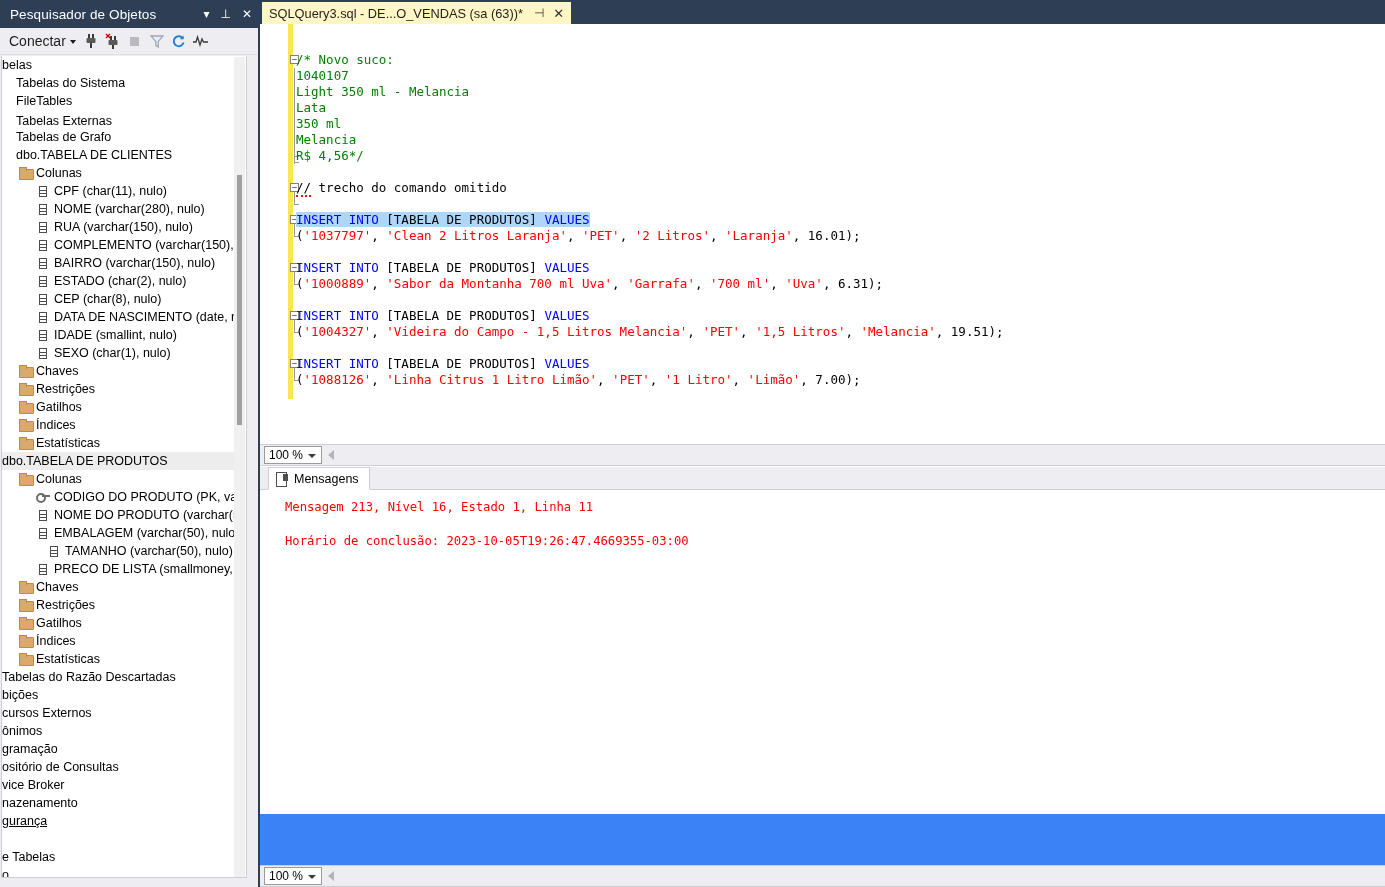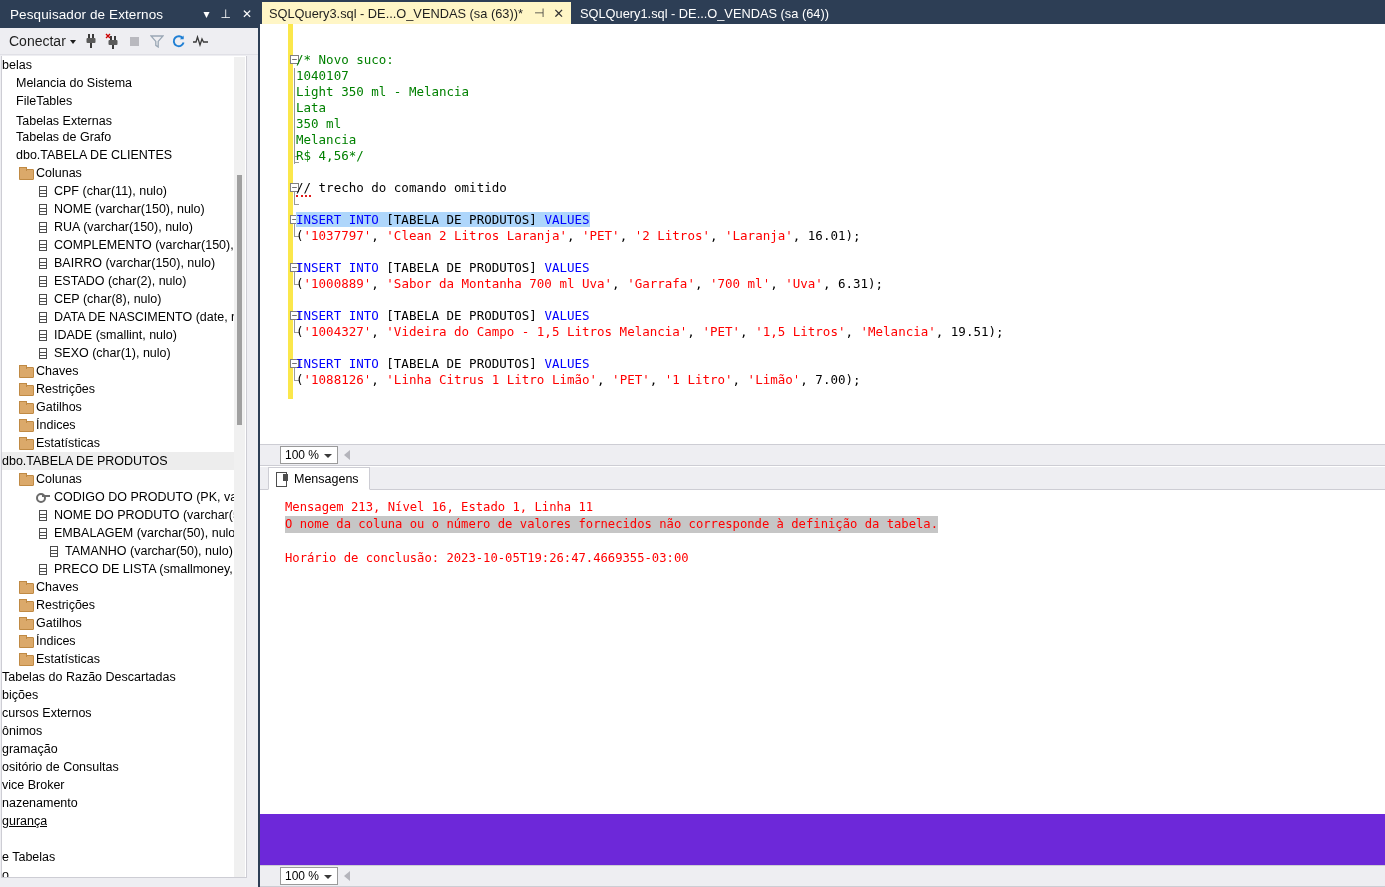--- a/index.html
+++ b/index.html
@@ -115,34 +115,34 @@
   .selhl { background:#aed6fb; }
   .squig { border-bottom: 2px dotted #e01b1b; }
 
   
   .zoombar {
     position:absolute; left:0; width:1125px; height:22px; background:#eeeef2;
     border-top:1px solid #cdcdd4; border-bottom:1px solid #cdcdd4;
     display:flex; align-items:center;
   }
   .zoomsel {
-    margin-left:20px; width:58px; height:18px; background:#fff; border:1px solid #9a9a9a;
+    margin-left:4px; width:58px; height:18px; background:#fff; border:1px solid #9a9a9a;
     display:flex; align-items:center; font-size:12px; padding-left:4px; position:relative;
   }
   .zoomsel .cz {
     position:absolute; right:5px; top:7px;
     width:0;height:0;border-left:4px solid transparent;border-right:4px solid transparent;border-top:4px solid #3a3a3a;
   }
   .sbleft {
     margin-left:6px; width:0;height:0;
     border-top:5px solid transparent;border-bottom:5px solid transparent;border-right:6px solid #b4b4bb;
   }
 
   
-  .results { position:absolute; left:0; top:443px; width:1125px; height:398px; background:#6d28d9; }
+  .results { position:absolute; left:0; top:443px; width:1125px; height:398px; background:#3b82f6; }
   .restabs { position:absolute; left:0; top:0; width:1125px; height:23px; background:#eeeef2; border-bottom:1px solid #cdcdd4;}
   .restab {
     position:absolute; left:8px; top:0px; height:23px; background:#ffffff;
     border:1px solid #cdcdd4; border-bottom:1px solid #fff;
     display:flex; align-items:center; padding:0 10px 0 7px; font-size:12.5px;
   }
   .gridicon { width:12px; height:13px; position:relative; margin-right:6px; }
   .gridicon:before { content:""; position:absolute; left:0; top:0; width:9px; height:13px; border:1px solid #4d4d4d; background:#fff;}
   .gridicon:after { content:""; position:absolute; left:7px; top:2px; width:5px; height:7px; background:#4d4d4d;}
   .msgbody {
@@ -154,21 +154,21 @@
   .msgline.hl { background:#c6c6c6; display:inline-block; }
 </style>
 </head>
 <body>
 
 <div id="app">
 
   <div id="explorer">
 
     <div class="oe-header">
-      <div class="oe-title">Pesquisador de Externos</div>
+      <div class="oe-title">Pesquisador de Objetos</div>
       <div class="oe-hdr-btns">
         <span>▾</span>
         <span>⊥</span>
         <span>✕</span>
       </div>
     </div>
 
     <div class="oe-toolbar">
       <span class="conectar"><span>Conectar</span><i class="caret-dn"></i></span>
       <span class="tb-icon">
@@ -212,21 +212,21 @@
     </div>
 
     <div class="oe-tree">
       <div class="tree-inner" id="tree-inner" style="height: 828px;">
           <div class="node n-ind0" style="top: 0px;">
             <span class="ic" style="width: 0px; min-width: 0px; margin-right: 0px;"></span>
             <span class="lbl">belas</span>
           </div>
           <div class="node n-ind1" style="top: 18px;">
             <span class="ic" style="width: 0px; min-width: 0px; margin-right: 0px;"></span>
-            <span class="lbl">Melancia do Sistema</span>
+            <span class="lbl">Tabelas do Sistema</span>
           </div>
           <div class="node n-ind1" style="top: 36px;">
             <span class="ic" style="width: 0px; min-width: 0px; margin-right: 0px;"></span>
             <span class="lbl">FileTables</span>
           </div>
           <div class="node n-ind1" style="top: 54px; align-items: flex-end;">
             <span class="ic" style="width: 0px; min-width: 0px; margin-right: 0px;"></span>
             <span class="lbl">Tabelas Externas</span>
           </div>
           <div class="node n-ind1" style="top: 72px;">
@@ -246,21 +246,21 @@
           <div class="node n-ind2" style="top: 126px;">
             <span class="ic">
               <span class="colicon"></span>
             </span>
             <span class="lbl">CPF (char(11), nulo)</span>
           </div>
           <div class="node n-ind2" style="top: 144px;">
             <span class="ic">
               <span class="colicon"></span>
             </span>
-            <span class="lbl">NOME (varchar(150), nulo)</span>
+            <span class="lbl">NOME (varchar(280), nulo)</span>
           </div>
           <div class="node n-ind2" style="top: 162px;">
             <span class="ic">
               <span class="colicon"></span>
             </span>
             <span class="lbl">RUA (varchar(150), nulo)</span>
           </div>
           <div class="node n-ind2" style="top: 180px;">
             <span class="ic">
               <span class="colicon"></span>
@@ -458,23 +458,20 @@
     </div>
   </div>
 
   <div id="right">
 
     <div class="tabstrip">
       <div class="tab active" id="tab0">
         <span>SQLQuery3.sql - DE...O_VENDAS (sa (63))*</span>
         <span class="pin">⊣</span>
         <span class="x">✕</span>
-      </div>
-      <div class="tab inactive" id="tab1" style="left: 313px;">
-        <span>SQLQuery1.sql - DE...O_VENDAS (sa (64))</span>
       </div>
     </div>
 
     <div class="docpane">
 
       <div class="editor">
         <div class="gutter"></div>
         <div class="changebar"></div>
         <div class="code" id="code-area"><div class="boxtog" style="top: 31px;">−</div><div class="cl" style="top: 28px;"><span class="cm">/* Novo suco:</span></div><div class="cl" style="top: 44px;"><span class="cm">1040107</span></div><div class="cl" style="top: 60px;"><span class="cm">Light 350 ml - Melancia</span></div><div class="cl" style="top: 76px;"><span class="cm">Lata</span></div><div class="cl" style="top: 92px;"><span class="cm">350 ml</span></div><div class="cl" style="top: 108px;"><span class="cm">Melancia</span></div><div class="vrule" style="top: 120px; height: 12px;"></div><div class="hrule" style="left: 34px; top: 132px;"></div><div class="cl" style="top: 124px;"><span class="cm">R$ 4,56*/</span></div><div class="boxtog" style="top: 159px;">−</div><div class="cl" style="top: 156px;"><span class="pl squig">//</span><span class="pl"> trecho do comando omitido</span></div><div class="vrule" style="top: 168px; height: 12px;"></div><div class="hrule" style="left: 34px; top: 180px;"></div><div class="boxtog" style="top: 191px;">−</div><div class="cl" style="top: 188px;"><span class="kw selhl">INSERT INTO</span><span class="pl selhl"> [TABELA DE PRODUTOS] </span><span class="kw selhl">VALUES</span></div><div class="vrule" style="top: 200px; height: 12px;"></div><div class="hrule" style="left: 34px; top: 212px;"></div><div class="cl" style="top: 204px;"><span class="pl">(</span><span class="str">'1037797'</span><span class="pl">, </span><span class="str">'Clean 2 Litros Laranja'</span><span class="pl">, </span><span class="str">'PET'</span><span class="pl">, </span><span class="str">'2 Litros'</span><span class="pl">, </span><span class="str">'Laranja'</span><span class="pl">, </span><span class="num">16.01</span><span class="pl">);</span></div><div class="boxtog" style="top: 239px;">−</div><div class="cl" style="top: 236px;"><span class="kw">INSERT INTO</span><span class="pl"> [TABELA DE PRODUTOS] </span><span class="kw">VALUES</span></div><div class="vrule" style="top: 248px; height: 12px;"></div><div class="hrule" style="left: 34px; top: 260px;"></div><div class="cl" style="top: 252px;"><span class="pl">(</span><span class="str">'1000889'</span><span class="pl">, </span><span class="str">'Sabor da Montanha 700 ml Uva'</span><span class="pl">, </span><span class="str">'Garrafa'</span><span class="pl">, </span><span class="str">'700 ml'</span><span class="pl">, </span><span class="str">'Uva'</span><span class="pl">, </span><span class="num">6.31</span><span class="pl">);</span></div><div class="boxtog" style="top: 287px;">−</div><div class="cl" style="top: 284px;"><span class="kw">INSERT INTO</span><span class="pl"> [TABELA DE PRODUTOS] </span><span class="kw">VALUES</span></div><div class="vrule" style="top: 296px; height: 12px;"></div><div class="hrule" style="left: 34px; top: 308px;"></div><div class="cl" style="top: 300px;"><span class="pl">(</span><span class="str">'1004327'</span><span class="pl">, </span><span class="str">'Videira do Campo - 1,5 Litros Melancia'</span><span class="pl">, </span><span class="str">'PET'</span><span class="pl">, </span><span class="str">'1,5 Litros'</span><span class="pl">, </span><span class="str">'Melancia'</span><span class="pl">, </span><span class="num">19.51</span><span class="pl">);</span></div><div class="boxtog" style="top: 335px;">−</div><div class="cl" style="top: 332px;"><span class="kw">INSERT INTO</span><span class="pl"> [TABELA DE PRODUTOS] </span><span class="kw">VALUES</span></div><div class="vrule" style="top: 344px; height: 12px;"></div><div class="hrule" style="left: 34px; top: 356px;"></div><div class="cl" style="top: 348px;"><span class="pl">(</span><span class="str">'1088126'</span><span class="pl">, </span><span class="str">'Linha Citrus 1 Litro Limão'</span><span class="pl">, </span><span class="str">'PET'</span><span class="pl">, </span><span class="str">'1 Litro'</span><span class="pl">, </span><span class="str">'Limão'</span><span class="pl">, </span><span class="num">7.00</span><span class="pl">);</span></div><div class="vrule" style="top: 44px; height: 16px;"></div><div class="vrule" style="top: 60px; height: 16px;"></div><div class="vrule" style="top: 76px; height: 16px;"></div><div class="vrule" style="top: 92px; height: 16px;"></div><div class="vrule" style="top: 108px; height: 16px;"></div><div class="vrule" style="top: 124px; height: 16px;"></div><div class="hrule" style="left: 34px; top: 138px;"></div></div>
       </div>
@@ -487,21 +484,21 @@
         <div class="sbleft"></div>
       </div>
 
       <div class="results">
         <div class="restabs">
           <div class="restab">
             <span class="gridicon"></span>
             <span>Mensagens</span>
           </div>
         </div>
-        <div class="msgbody" id="msg-body"><div class="msgline">Mensagem 213, Nível 16, Estado 1, Linha 11</div><div class="msgline"><span class="msgline hl">O nome da coluna ou o número de valores fornecidos não corresponde à definição da tabela.</span></div><div class="msgline"> </div><div class="msgline">Horário de conclusão: 2023-10-05T19:26:47.4669355-03:00</div></div>
+        <div class="msgbody" id="msg-body"><div class="msgline">Mensagem 213, Nível 16, Estado 1, Linha 11</div><div class="msgline"> </div><div class="msgline">Horário de conclusão: 2023-10-05T19:26:47.4669355-03:00</div></div>
       </div>
 
       <div class="zoombar" style="top:841px;">
         <div class="zoomsel">
           <span>100 %</span>
           <i class="cz"></i>
         </div>
         <div class="sbleft"></div>
       </div>
 

